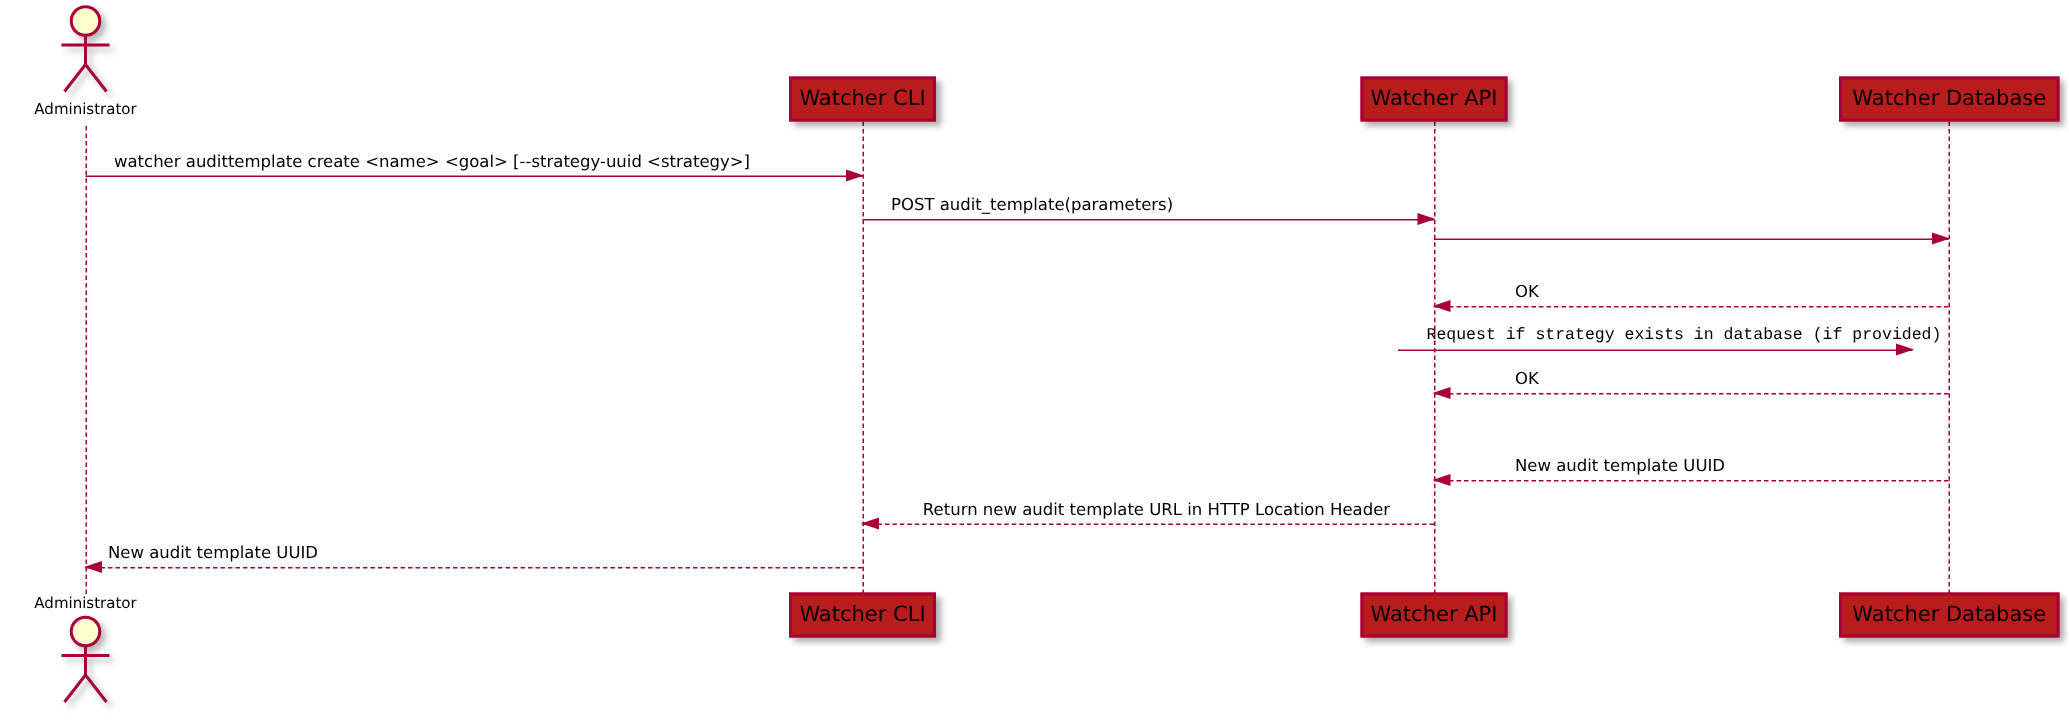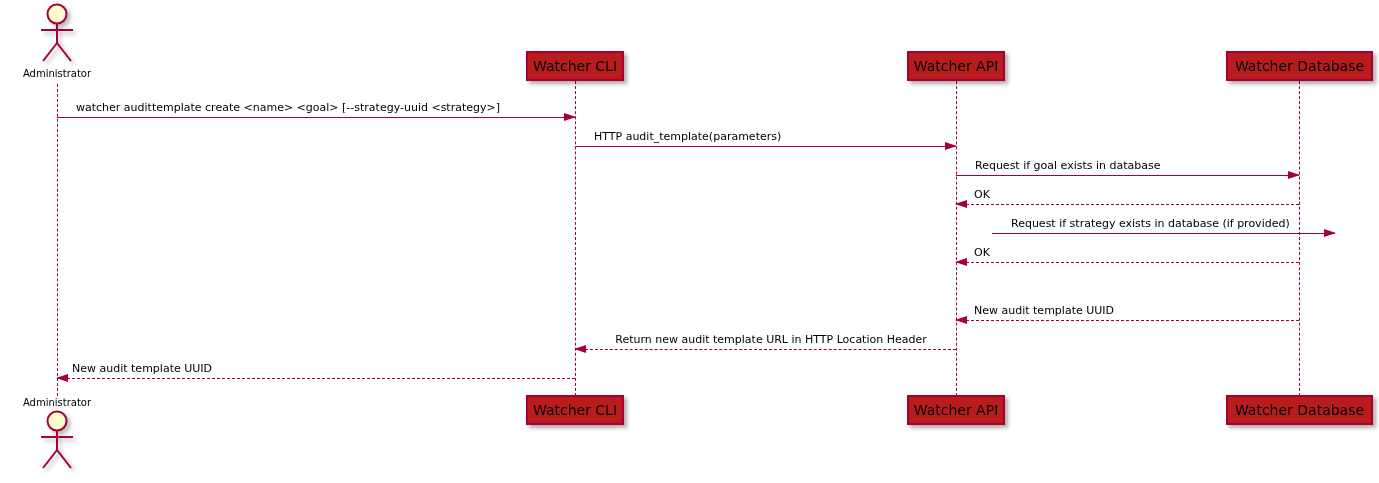--- a/index.html
+++ b/index.html
@@ -22,21 +22,21 @@
   .actor-block{position:absolute;display:flex;flex-direction:column;align-items:center;width:116px;}
   .actor-block .actor-label{font-size:10px;white-space:nowrap;margin-top:1px;}
   .actor-figure{filter:drop-shadow(3px 3px 2px rgba(0,0,0,0.28));}
 
   
   .message{position:absolute;}
   .msg-label{
     height:16px;line-height:16px;font-size:11px;white-space:nowrap;
     padding:0 19px;box-sizing:border-box;
   }
-  .msg-label.indent{padding-left:18px;}
+  .msg-label.indent{padding-left:18px;margin-left:36px;}
   .msg-label.indent-sm{padding-left:15px;}
   .msg-label.align-right{text-align:center;padding-right:8px;}
   .msg-line{position:relative;width:100%;height:0;border-top:1px solid #A80036;margin-top:1px;}
   .msg-line.dashed{border-top-style:dashed;}
   .head{position:absolute;width:0;height:0;top:-5px;}
   .head.right{right:-1px;border-left:12px solid #A80036;border-top:4.5px solid transparent;border-bottom:4.5px solid transparent;}
   .head.left{left:-1px;border-right:12px solid #A80036;border-top:4.5px solid transparent;border-bottom:4.5px solid transparent;}
 </style>
 </head>
 <body>
@@ -91,41 +91,40 @@
     </div>
 
   <div class="message" style="left:57px;top:100px;width:518px;">
     <div class="msg-label">watcher audittemplate create &lt;name&gt; &lt;goal&gt; [--strategy-uuid &lt;strategy&gt;]</div>
     <div class="msg-line">
         <div class="head right"></div>
       </div>
   </div>
 
   <div class="message" style="left:575px;top:129px;width:381px;">
-    <div class="msg-label">HTTP audit_template(parameters)</div>
+    <div class="msg-label">POST audit_template(parameters)</div>
     <div class="msg-line">
         <div class="head right"></div>
       </div>
   </div>
 
   <div class="message" style="left:956px;top:158px;width:343px;">
-    <div class="msg-label">Request if goal exists in database</div>
     <div class="msg-line">
         <div class="head right"></div>
       </div>
   </div>
 
   <div class="message" style="left:956px;top:187px;width:343px;">
     <div class="msg-label indent">OK</div>
     <div class="msg-line dashed">
         <div class="head left"></div>
       </div>
   </div>
 
-  <div class="message" style="left:992px;top:216px;width:343px;">
+  <div class="message" style="left:932px;top:216px;width:343px;font-family:Liberation Mono, monospace;">
     <div class="msg-label">Request if strategy exists in database (if provided)</div>
     <div class="msg-line">
         <div class="head right"></div>
       </div>
   </div>
 
   <div class="message" style="left:956px;top:245px;width:343px;">
     <div class="msg-label indent">OK</div>
     <div class="msg-line dashed">
         <div class="head left"></div>

